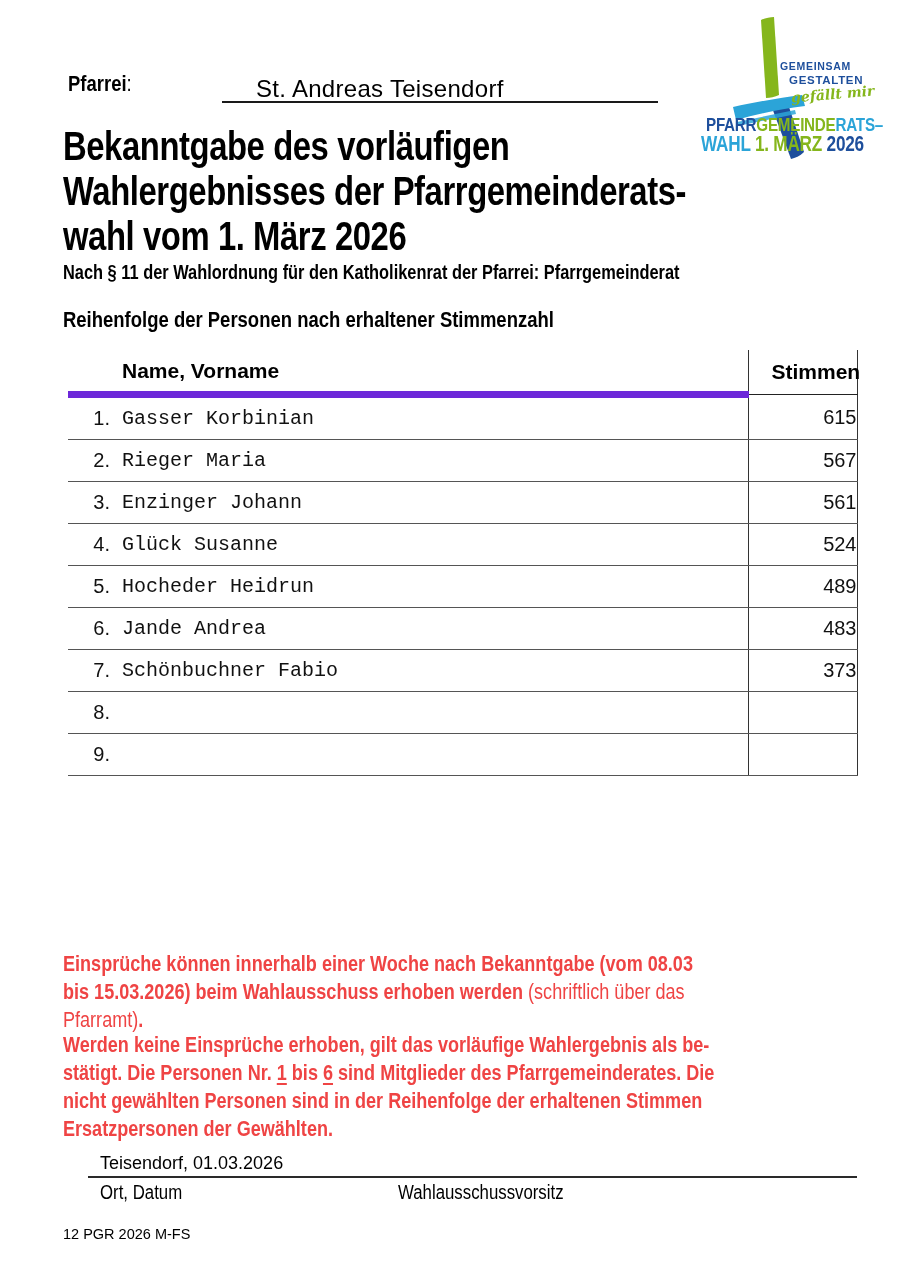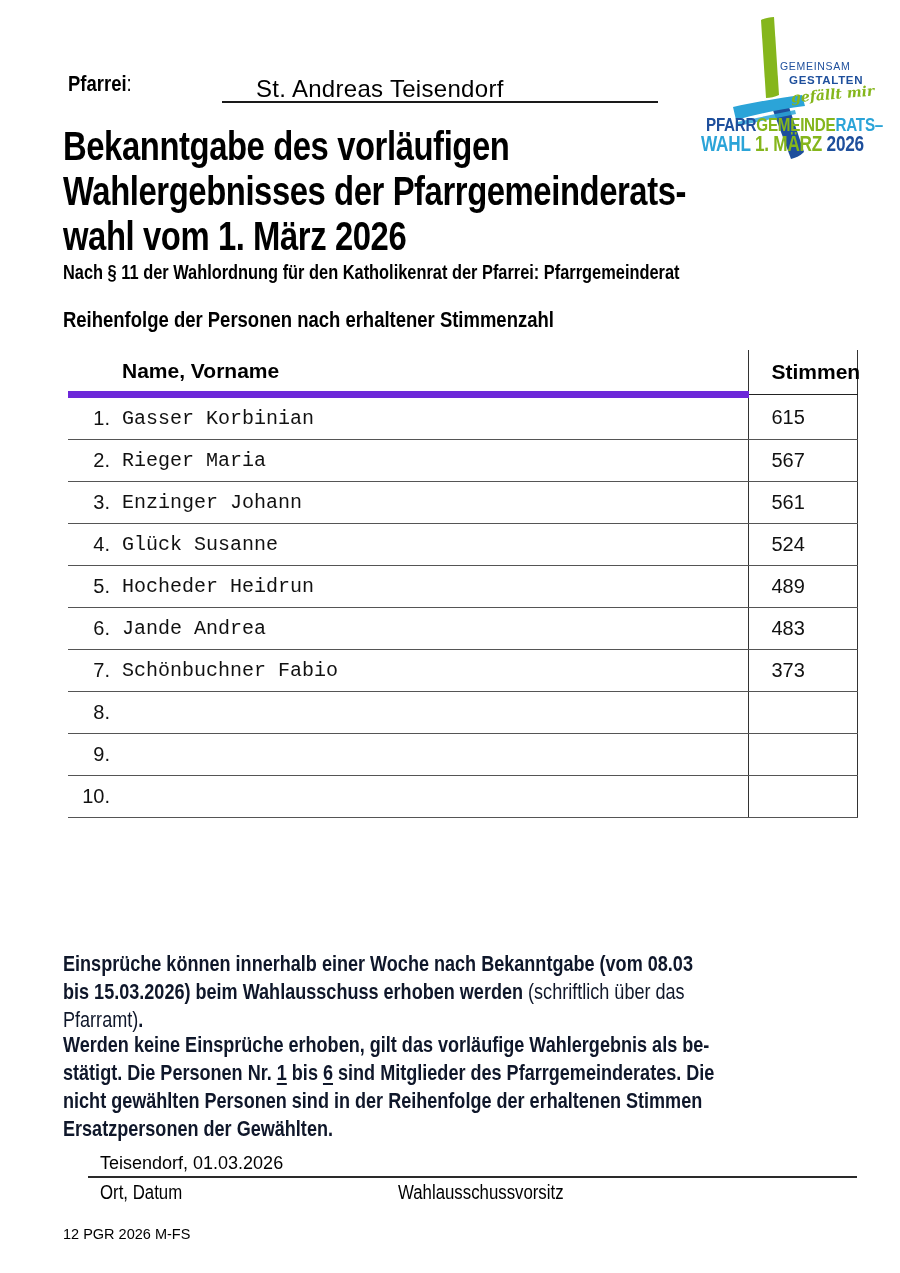--- a/index.html
+++ b/index.html
@@ -21,21 +21,21 @@
   .pfarrei-label{left:68px;top:71px;font-size:22px;font-weight:bold;}
   .pfarrei-label .colon{font-weight:normal;}
   .pfarrei-value{left:256px;top:75px;font-size:24px;letter-spacing:0.3px;}
   .pfarrei-line{left:222px;top:101px;width:436px;border-top:2px solid #1a1a1a;height:0;}
 
   
   .logo-svg{left:700px;top:10px;}
   .lg-blue{color:#1e4f9c;}
   .lg-green{color:#85b61c;}
   .lg-cyan{color:#2ba4d8;}
-  .logo-tag1{left:780px;top:60px;font-size:10.5px;font-weight:400;letter-spacing:0.7px;color:#1e4f9c;}
+  .logo-tag1{left:780px;top:60px;font-size:10.5px;font-weight:700;letter-spacing:0.7px;color:#1e4f9c;}
   .logo-tag2{left:789px;top:74px;font-size:11.5px;font-weight:600;letter-spacing:0.7px;color:#1e4f9c;}
   .logo-script{left:791px;top:86px;font-size:14px;font-style:italic;font-weight:bold;color:#85b61c;
                font-family:"DejaVu Serif", serif;transform:rotate(-5deg);}
   .logo-banner1{left:706px;top:114px;font-size:19px;font-weight:800;letter-spacing:-0.3px;}
   .logo-banner2{left:701px;top:132px;font-size:21.5px;font-weight:800;letter-spacing:-0.3px;}
 
   
   .title{left:63px;top:124px;font-size:40px;font-weight:bold;line-height:45px;letter-spacing:-0.5px;}
   .subtitle{left:63px;top:261px;font-size:19.5px;font-weight:bold;}
   .section-heading{left:63px;top:307px;font-size:22px;font-weight:bold;}
@@ -44,31 +44,31 @@
   table.results{
     left:68px;top:350px;width:789px;position:absolute;
     border-collapse:collapse;table-layout:fixed;font-size:20px;
   }
   table.results col.c-num{width:54px;}
   table.results col.c-name{width:626px;}
   table.results col.c-votes{width:109px;}
   table.results th{font-weight:bold;font-size:21px;height:41px;text-align:left;vertical-align:middle;padding:0;}
   table.results td{height:41px;vertical-align:middle;padding:0;overflow:hidden;white-space:nowrap;color:#111;}
   table.results .num{text-align:right;padding-right:12px;}
-  table.results .votes{padding-left:23px;}
+  table.results .votes{padding-left:23px;text-align:right;}
   table.results thead .name,table.results thead .num{border-bottom:7px solid #6d28d9;margin-left:36px;}
   table.results thead .votes{border-bottom:1px solid #222;}
   table.results thead .name{border-right:1px solid #333;}
   table.results thead .votes{border-right:1px solid #333;border-left:1px solid #333;}
   table.results tbody td{border-bottom:1px solid #555;}
   table.results tbody .name{border-right:1px solid #333;font-family:Liberation Mono, monospace;}
   table.results tbody .votes{border-right:1px solid #333;border-left:1px solid #333;}
 
   
-  .para{font-size:21.5px;line-height:28px;color:#0f172a;}
+  .para{font-size:21.5px;line-height:28px;color:#ef4444;}
   .para1{left:63px;top:950px;}
   .para2{left:63px;top:1031px;}
   .para .reg{font-weight:normal;}
 
   
   .sig-value{left:100px;top:1153px;font-size:18px;}
   .sig-line{left:88px;top:1176px;width:769px;border-top:2px solid #2a2a2a;height:0;}
   .sig-label-left{left:100px;top:1181px;font-size:20px;}
   .sig-label-right{left:398px;top:1181px;font-size:20px;}
 
@@ -156,25 +156,20 @@
       <tr>
           <td class="num">8.</td>
           <td class="name"></td>
           <td class="votes"></td>
         </tr>
       <tr>
           <td class="num">9.</td>
           <td class="name"></td>
           <td class="votes"></td>
         </tr>
-      <tr>
-          <td class="num">10.</td>
-          <td class="name"></td>
-          <td class="votes"></td>
-        </tr>
     </tbody>
   </table>
 
   <div class="abs para para1">
     <div class="cond b">Einsprüche können innerhalb einer Woche nach Bekanntgabe (vom 08.03</div>
     <div class="cond"><span class="b">bis 15.03.2026) beim Wahlausschuss erhoben werden</span><span class="reg"> (schriftlich über das</span></div>
     <div class="cond"><span class="reg">Pfarramt)</span><span class="b">.</span></div>
   </div>
 
   <div class="abs para para2 b">

